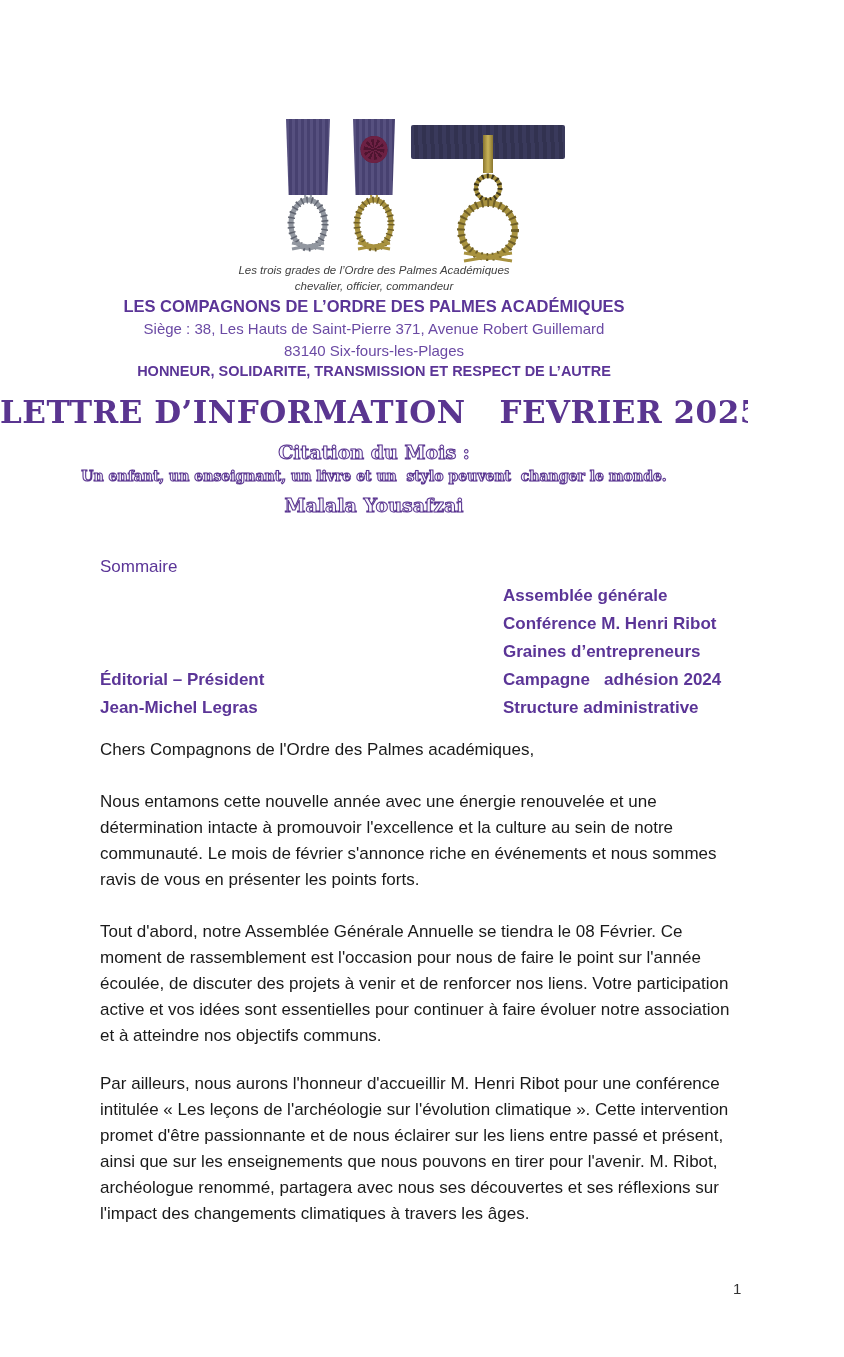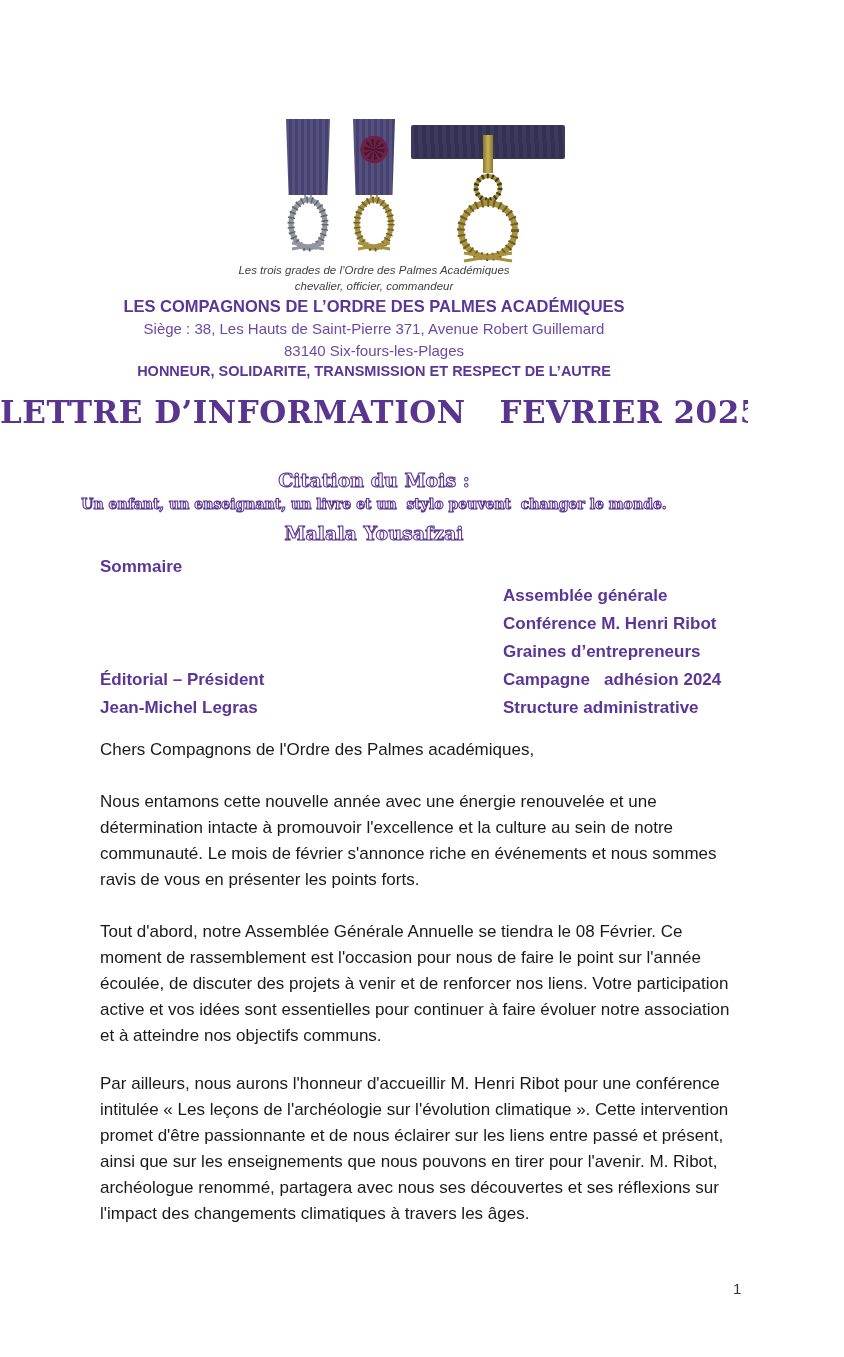--- a/index.html
+++ b/index.html
@@ -57,28 +57,27 @@
   }
 
   
   .outline-text{
     font-family:"DejaVu Serif", serif;
     font-weight:bold;
     color:#faf8fd;
     -webkit-text-stroke:1px var(--title_purple,#5a3590);
     text-shadow:0 0 1px var(--title_purple,#5a3590);
     white-space:pre;
-    margin-top:28px;
   }
   .citation-label{font-size:19px;}
   .citation-quote{font-size:14px;}
   .citation-author{font-size:19px;}
 
   
-  .toc-heading{font-weight:bold;font-size:17px;color:var(--accent_purple,#5b3597);}
+  .toc-heading{font-weight:normal;font-size:17px;color:var(--accent_purple,#5b3597);}
   .toc-item{
     font-weight:bold;font-size:17px;line-height:28px;
     color:var(--accent_purple,#5b3597);
     white-space:pre-wrap;
   }
 
   
   .body-text{
     font-size:17px;line-height:26px;color:var(--body_text,#1a1a1a);
     width:648px;white-space:pre-wrap;

